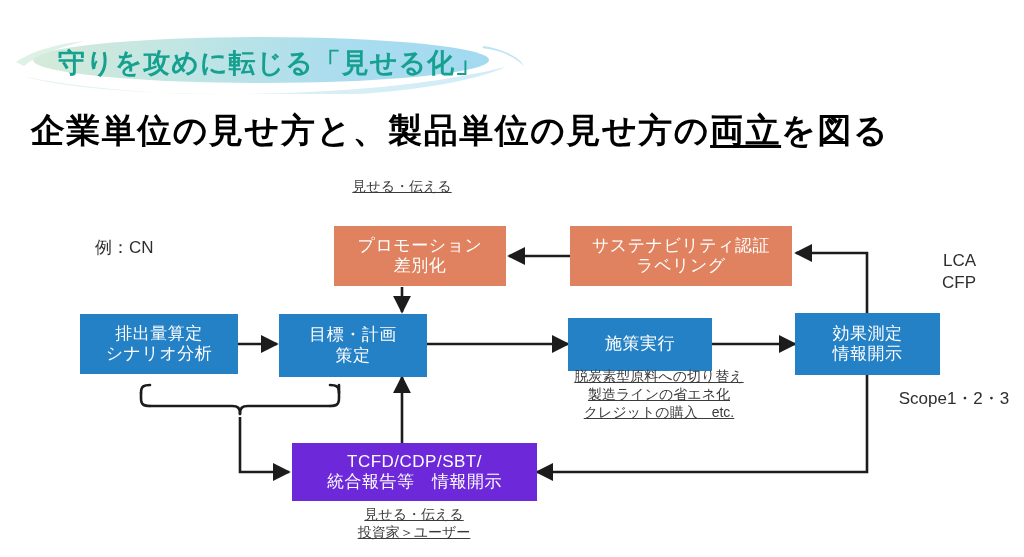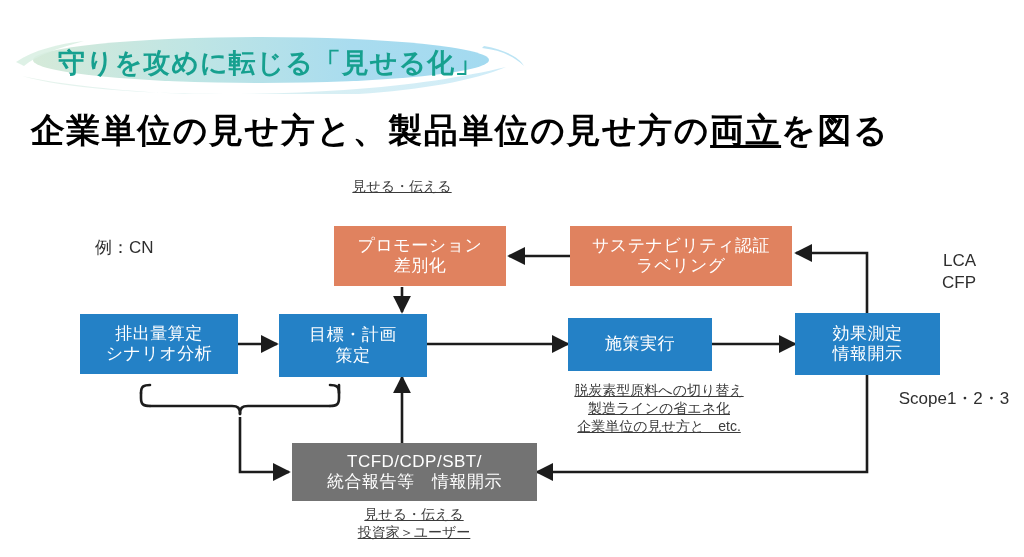--- a/index.html
+++ b/index.html
@@ -86,21 +86,21 @@
     align-items: center;
     justify-content: center;
     text-align: center;
     color: #ffffff;
     line-height: 1.18;
     letter-spacing: 0.5px;
     box-sizing: border-box;
   }
   .node.blue   { background: #2481c6; }
   .node.orange { background: #e0825f; }
-  .node.green  { background: #737373; }
+  .node.green  { background: #6d28d9; }
   .node-label { display: block; }
 
   .note {
     position: absolute;
     text-align: center;
     color: #3b3b3b;
     line-height: 1.28;
     white-space: nowrap;
   }
   .note.small  { font-size: 14px; text-decoration: underline; }
@@ -222,24 +222,24 @@
       </div>
     </div>
 
     <div class="node blue" style="left:795px; top:313px; width:145px; height:62px; font-size:17px;">
       <div>
         <span class="node-label">効果測定</span>
         <span class="node-label">情報開示</span>
       </div>
     </div>
 
-    <div class="note small" style="left:528px; top:382px; width:262px;">
+    <div class="note small" style="left:528px; top:368px; width:262px;">
       <div>脱炭素型原料への切り替え</div>
       <div>製造ラインの省エネ化</div>
-      <div>企業単位の見せ方と　etc.</div>
+      <div>クレジットの購入　etc.</div>
     </div>
 
     <div class="note plain" style="left:884px; top:388px; width:140px; text-align:center;">Scope1・2・3</div>
 
     <div class="node green" style="left:292px; top:443px; width:245px; height:58px; font-size:17px;">
       <div>
         <span class="node-label">TCFD/CDP/SBT/</span>
         <span class="node-label">統合報告等　情報開示</span>
       </div>
     </div>

